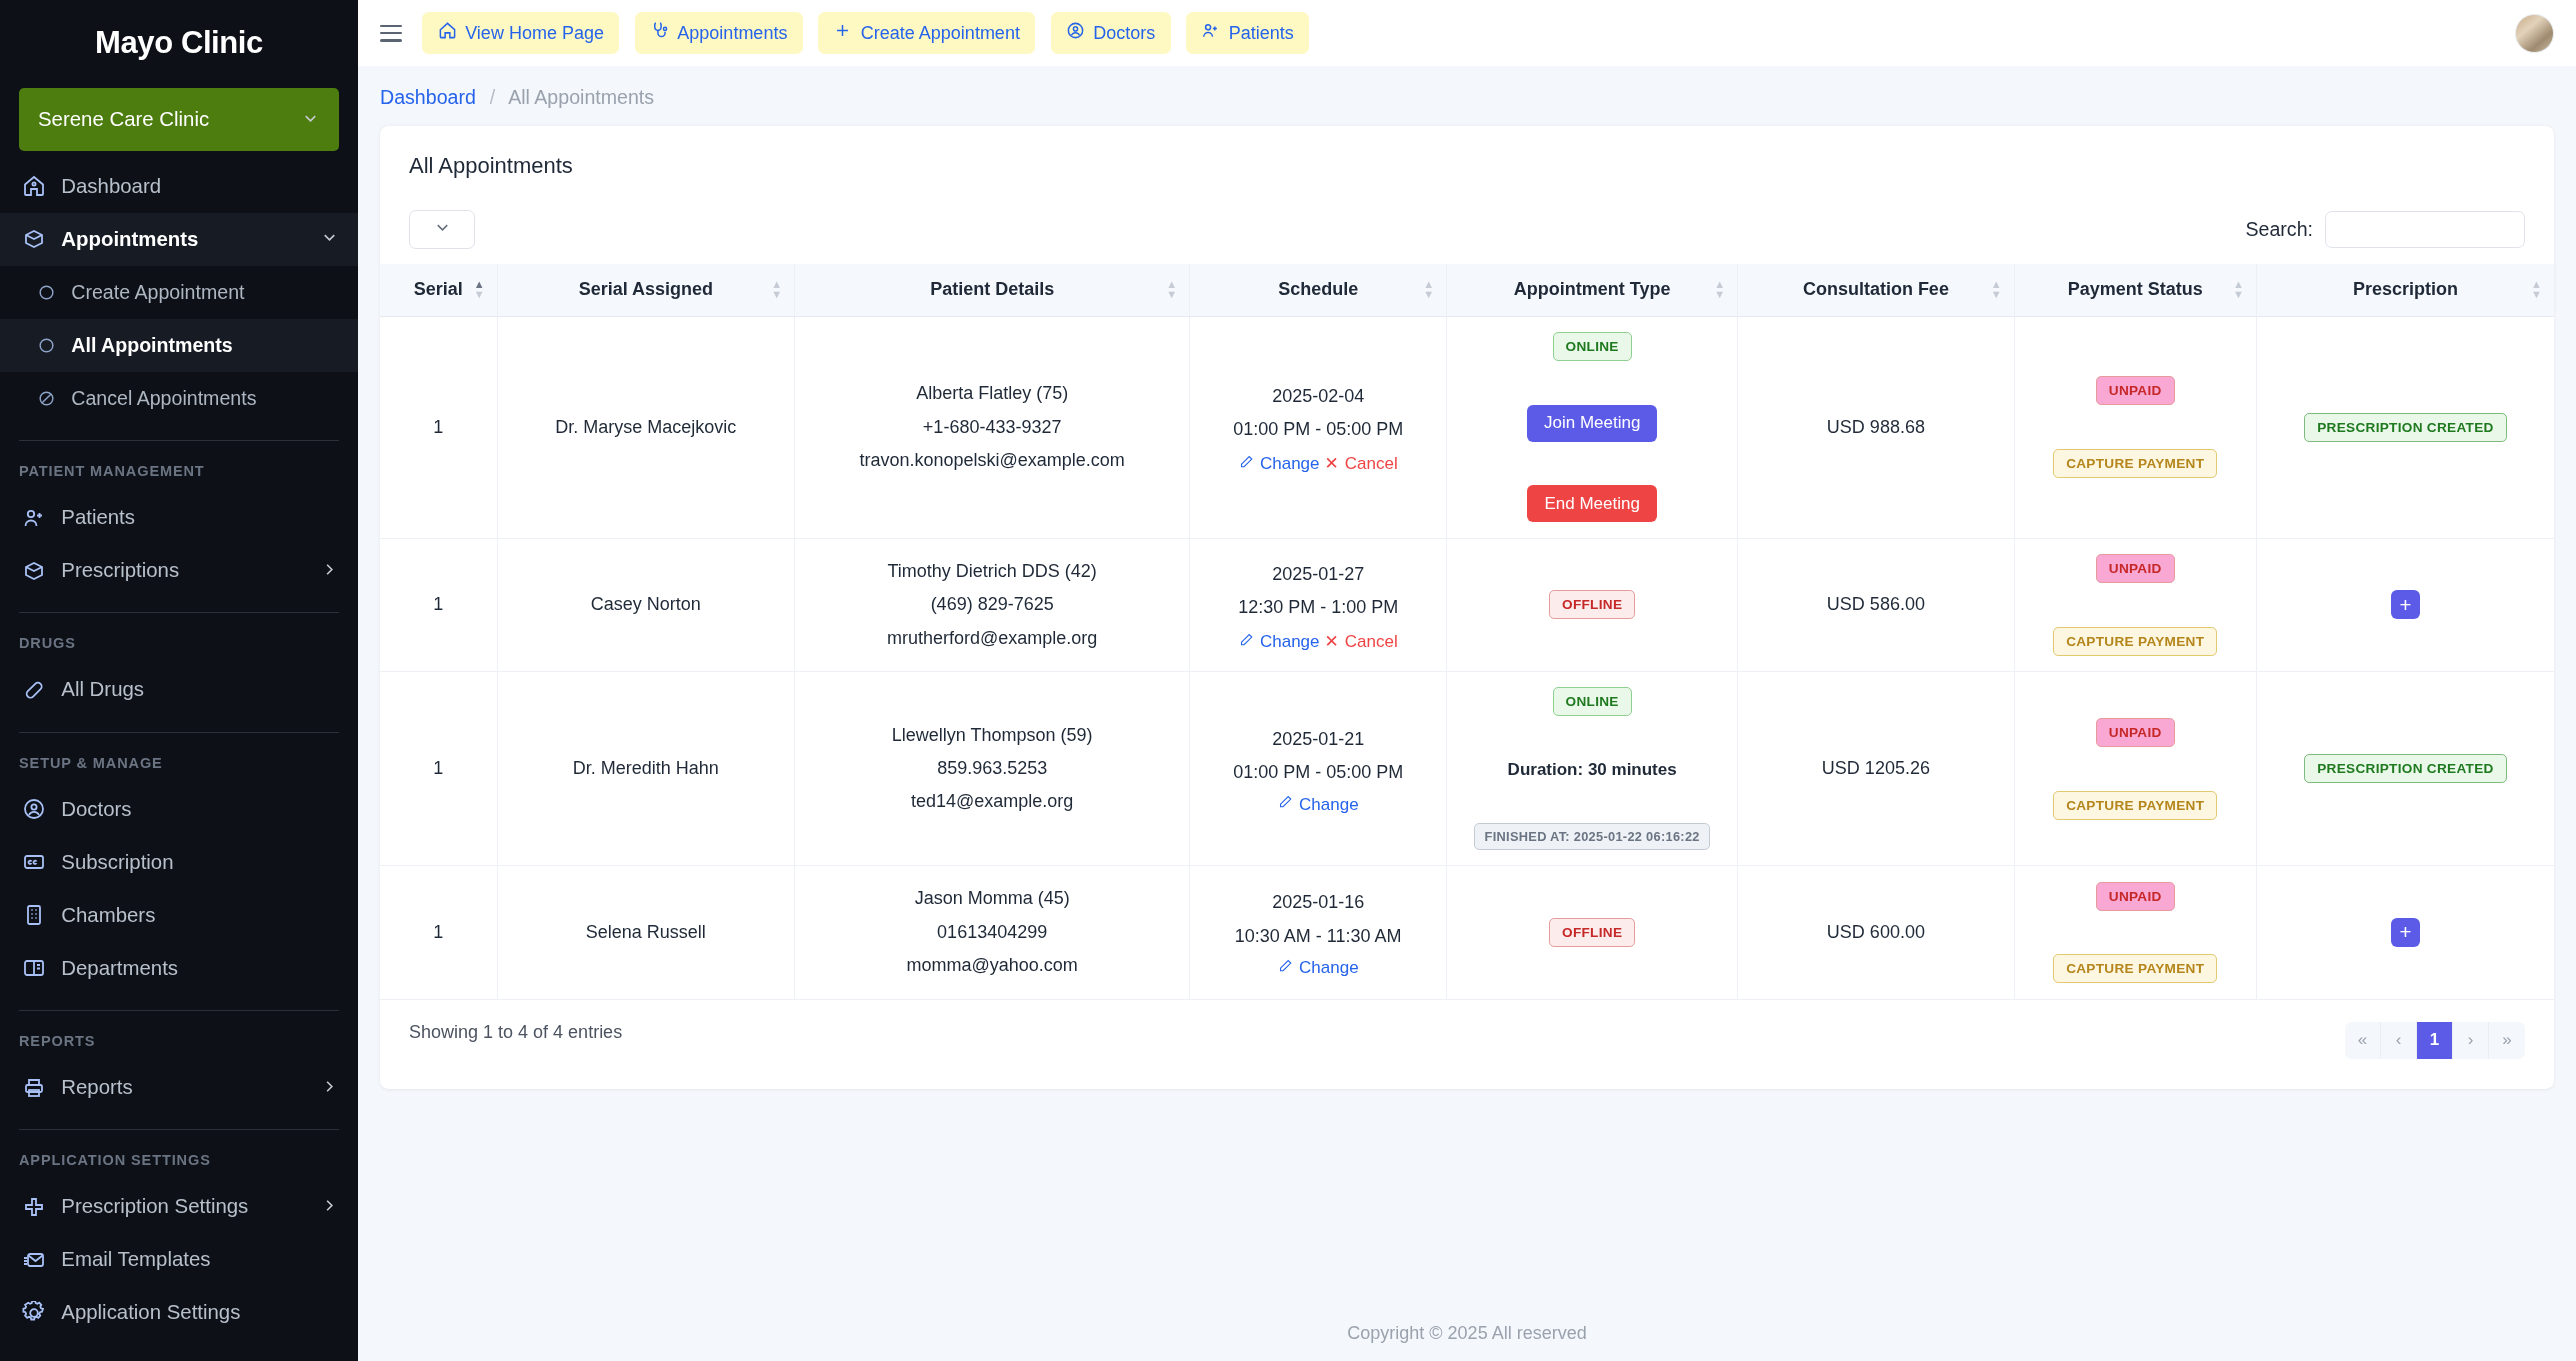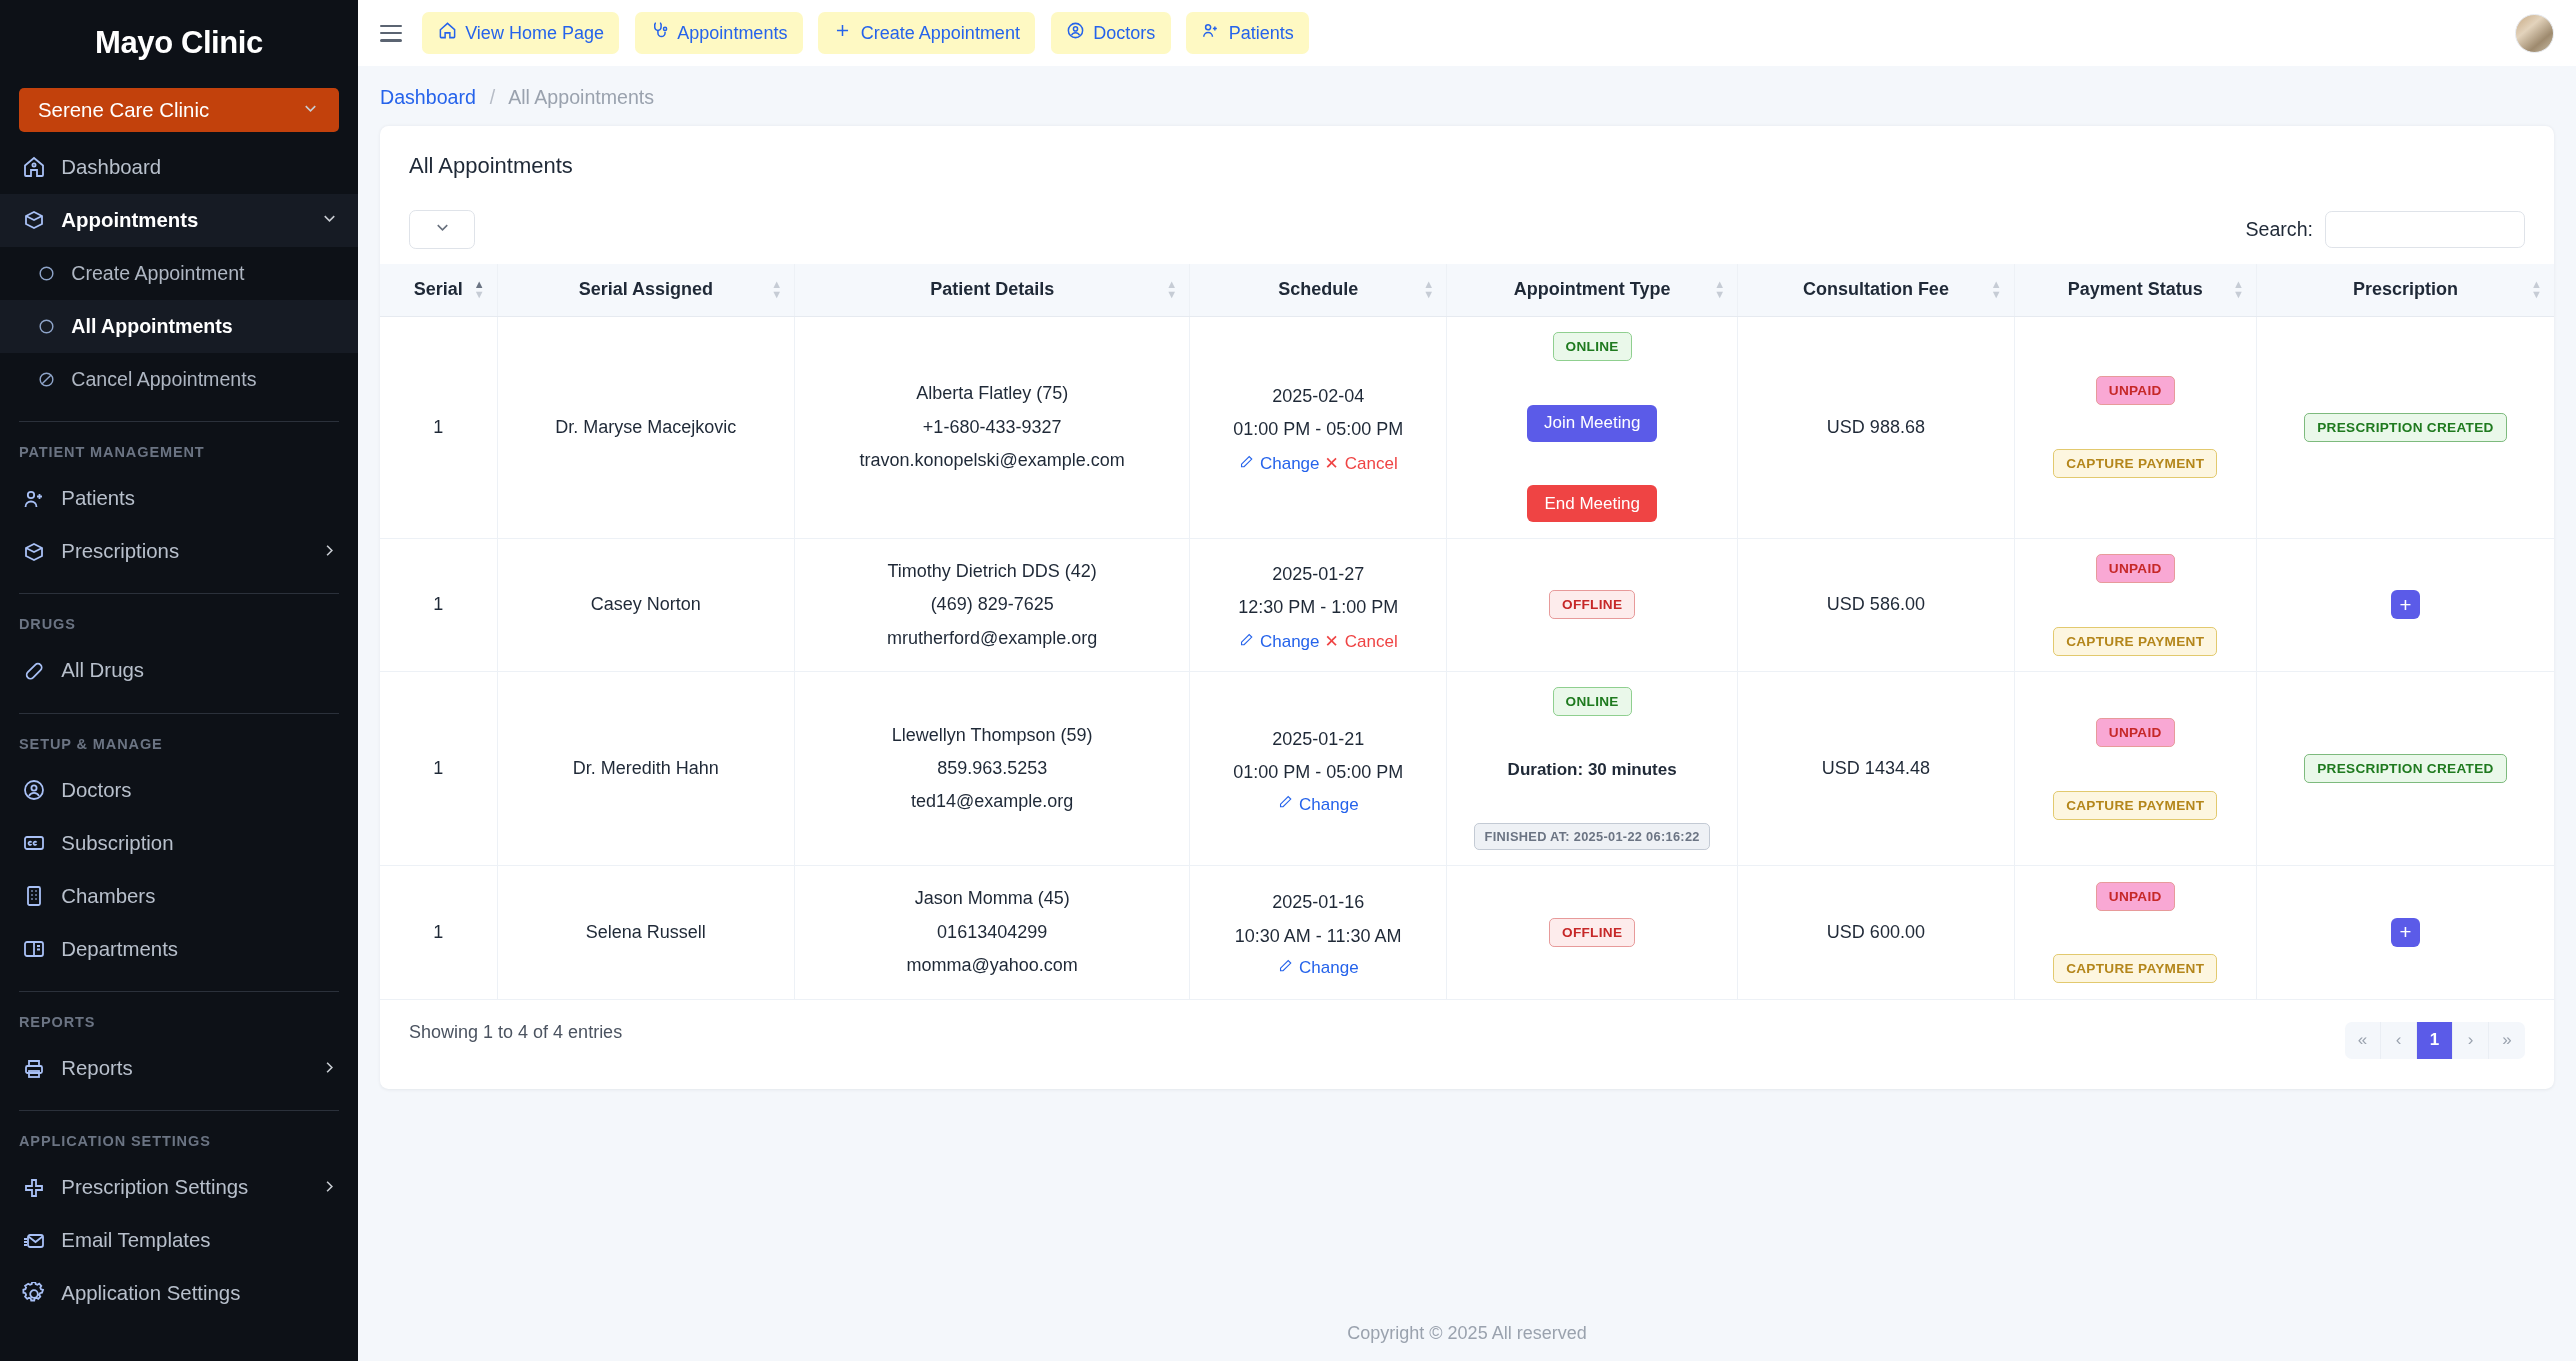--- a/index.html
+++ b/index.html
@@ -16,22 +16,22 @@
     width: 358px; height: 1361px; flex: 0 0 358px;
     background: #0d1117; color: #c9d1d9;
     overflow: hidden; position: relative;
   }
   .brand {
     height: 85px; display: flex; align-items: center; justify-content: center;
     font-size: 31px; font-weight: bold; color: #ffffff;
     letter-spacing: -0.4px;
   }
   .clinic-select {
-    margin: 3.4px 19px 8.5px 19px; height: 44px;
-    background: #c2410c; border-radius: 5.1px;
+    margin: 3.4px 19px 8.5px 19px; height: 63px;
+    background: #4d7c0f; border-radius: 5.1px;
     display: flex; align-items: center; padding: 0 19px;
     color: #ffffff; font-size: 20.4px; justify-content: space-between;
   }
   .chev { font-size: 17px; color: #c8ccd2; line-height: 1; }
   .nav-item {
     display: flex; align-items: center; gap: 15.3px;
     padding: 0 19px 0 22px; height: 53px;
     font-size: 20.4px; color: #b8c0cc; cursor: pointer;
   }
   .nav-item .label { flex: 1; }
@@ -646,21 +646,21 @@
                   <span>Change</span>
                 </div>
               </td>
               <td>
                 <div class="cellstack">
                   <span class="badge online">ONLINE</span>
                   <div class="duration">Duration: 30 minutes</div>
                   <span class="badge finished">FINISHED AT: 2025-01-22 06:16:22</span>
                 </div>
               </td>
-              <td>USD 1434.48</td>
+              <td>USD 1205.26</td>
               <td>
                 <div class="cellstack">
                   <span class="badge unpaid">UNPAID</span>
                   <span class="badge capture" style="margin-top:7.7px">CAPTURE PAYMENT</span>
                 </div>
               </td>
               <td>
                 <span class="badge presc">PRESCRIPTION CREATED</span>
               </td>
             </tr>

